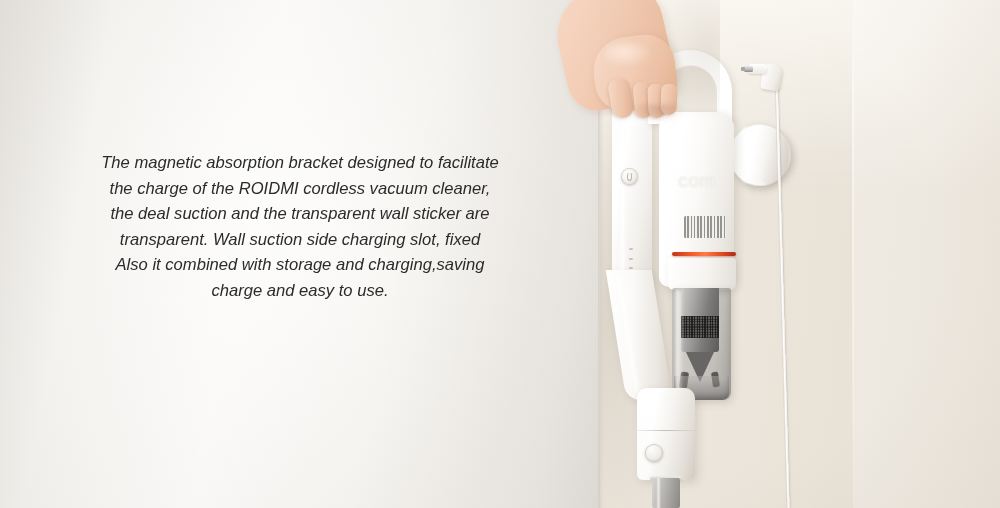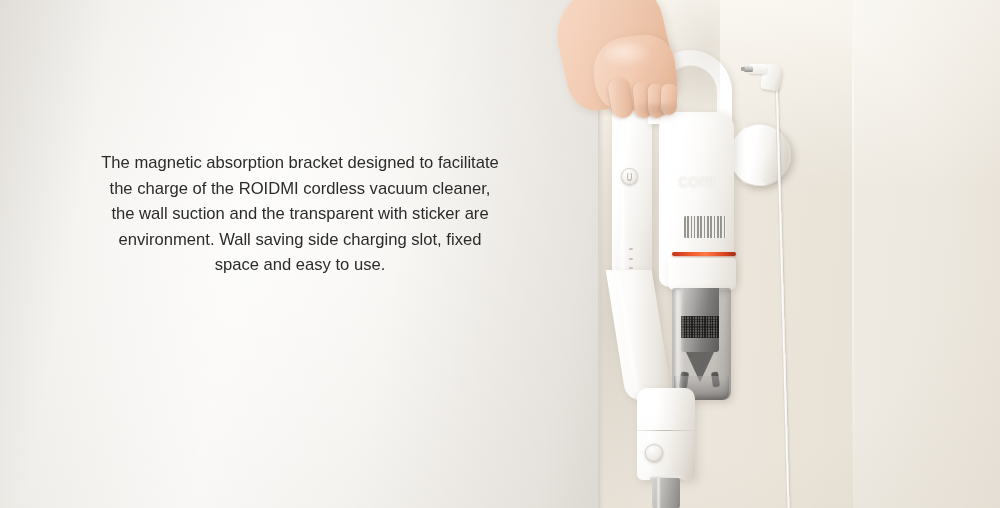--- a/index.html
+++ b/index.html
@@ -68,21 +68,21 @@
     color:#1d1d1d;letter-spacing:.1px;
     text-rendering:geometricPrecision;
   }
   .headline .l2{display:block;}
   .body-copy{
     margin:38px 0 0 0;
     font-size:16.6px;line-height:25.6px;font-weight:400;
     color:#2b2b2b;
     padding:0 36px;
   }
-  .body-copy .ln{display:block;}
+  .body-copy .ln{display:block;font-style:italic;}
 
   
   .mount{
     position:absolute;left:729px;top:124px;width:62px;height:62px;
     border-radius:50%;
     background:
       linear-gradient(100deg,#ffffff 0%,#ffffff 40%,#f7f5f2 58%,#e6e2db 85%,#dad5cd 100%);
     box-shadow:
        2px 3px 7px rgba(120,110,96,.32),
        0 0 0 .6px rgba(208,202,192,.5) inset;
@@ -410,23 +410,24 @@
   <div class="wall-top-light"></div>
   <div class="wall-soft-shadow"></div>
   <div class="wall-seam"></div>
   <div class="wall-panel-edge"></div>
   <div class="plate-seam"></div>
 
   <div class="copy">
     <p class="body-copy">
       <span class="ln">The magnetic absorption bracket designed to facilitate</span>
       <span class="ln">the charge of the ROIDMI cordless vacuum cleaner,</span>
-      <span class="ln">the wall suction and the transparent with sticker are</span>
-      <span class="ln">environment. Wall saving side charging slot, fixed</span>
-      <span class="ln">space and easy to use.</span>
+      <span class="ln">the deal suction and the transparent wall sticker are</span>
+      <span class="ln">transparent. Wall suction side charging slot, fixed</span>
+      <span class="ln">Also it combined with storage and charging,saving</span>
+      <span class="ln">charge and easy to use.</span>
     </p>
   </div>
 
   <div class="mount-shadow"></div>
   <div class="mount">
     <div class="mount-rim"></div>
     <div class="mount-hi"></div>
   </div>
 
   <div class="cable"></div>

